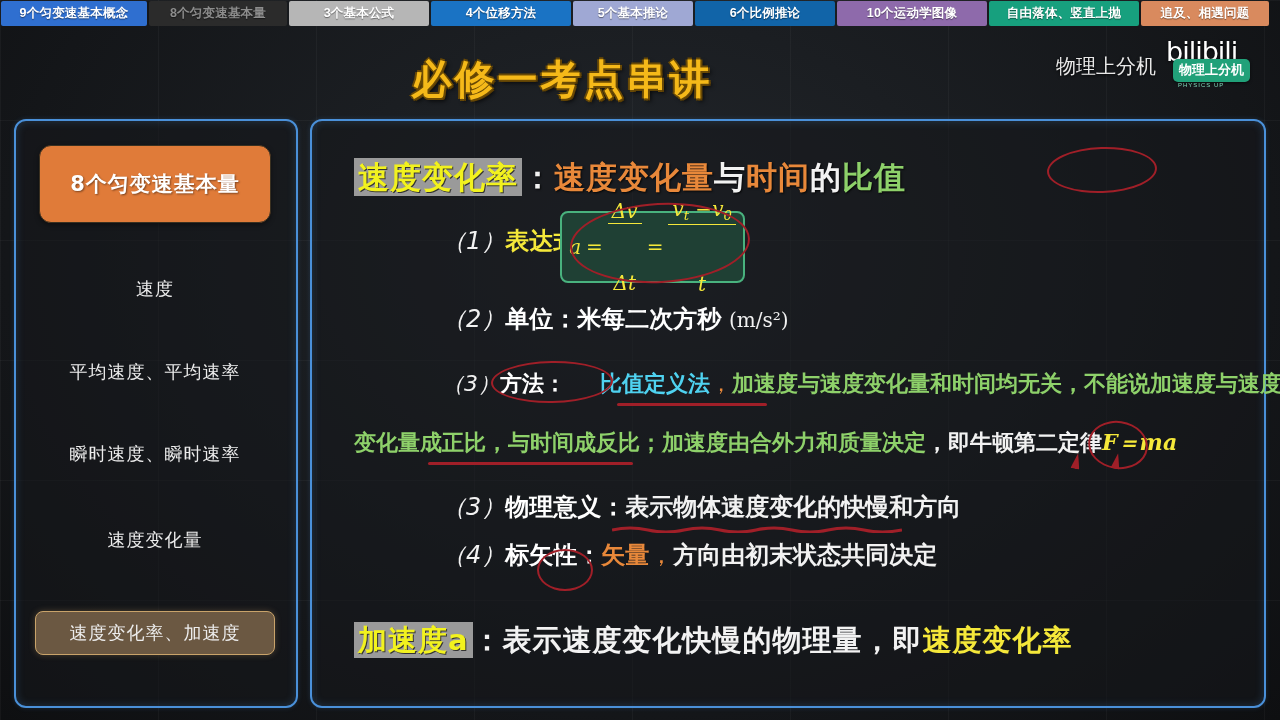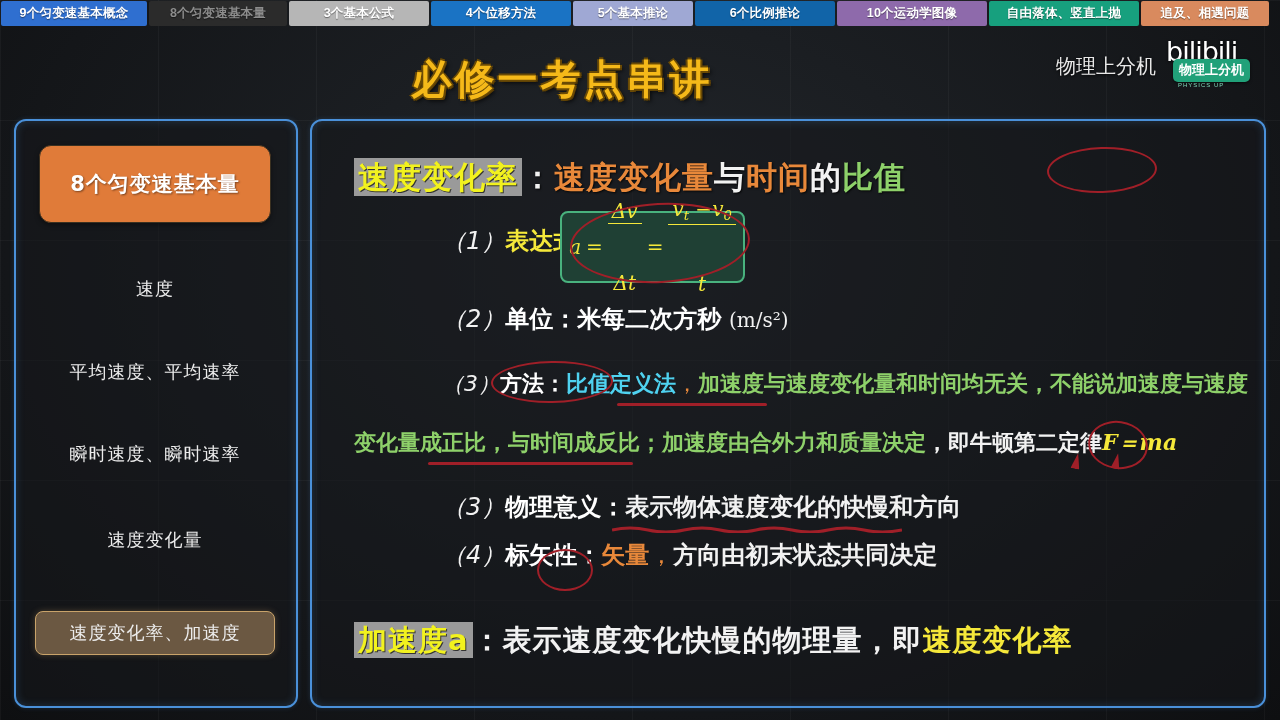--- a/index.html
+++ b/index.html
@@ -132,21 +132,21 @@
 
   .hl {
     background: #9a9a9a; color: #f2f21e;
     font-weight: bold; padding: 1px 4px;
     text-shadow: 1px 1px 0 #333;
   }
   .w { color: #f2f2f2; }
   .o { color: #e8883a; }
   .g { color: #8ed16a; }
   .y { color: #f5e83a; }
-  .c { color: #4fd2f0; }
+  .c { color: #4fd2f0; margin-left: 34px; }
   .bold { font-weight: bold; }
   .ital { font-style: italic; }
 
   #l-head { left: 42px; top: 36px; font-size: 31px; font-weight: bold; letter-spacing: 1px; }
   #l-head .w, #l-head .o, #l-head .g { text-shadow: 1px 1px 2px rgba(0,0,0,0.8); }
 
   #l-expr { left: 130px; top: 104px; font-size: 24px; }
   #l-unit { left: 130px; top: 182px; font-size: 24px; }
   #l-method { left: 130px; top: 248px; font-size: 22px; }
   #l-method2 { left: 42px; top: 307px; font-size: 22px; }

